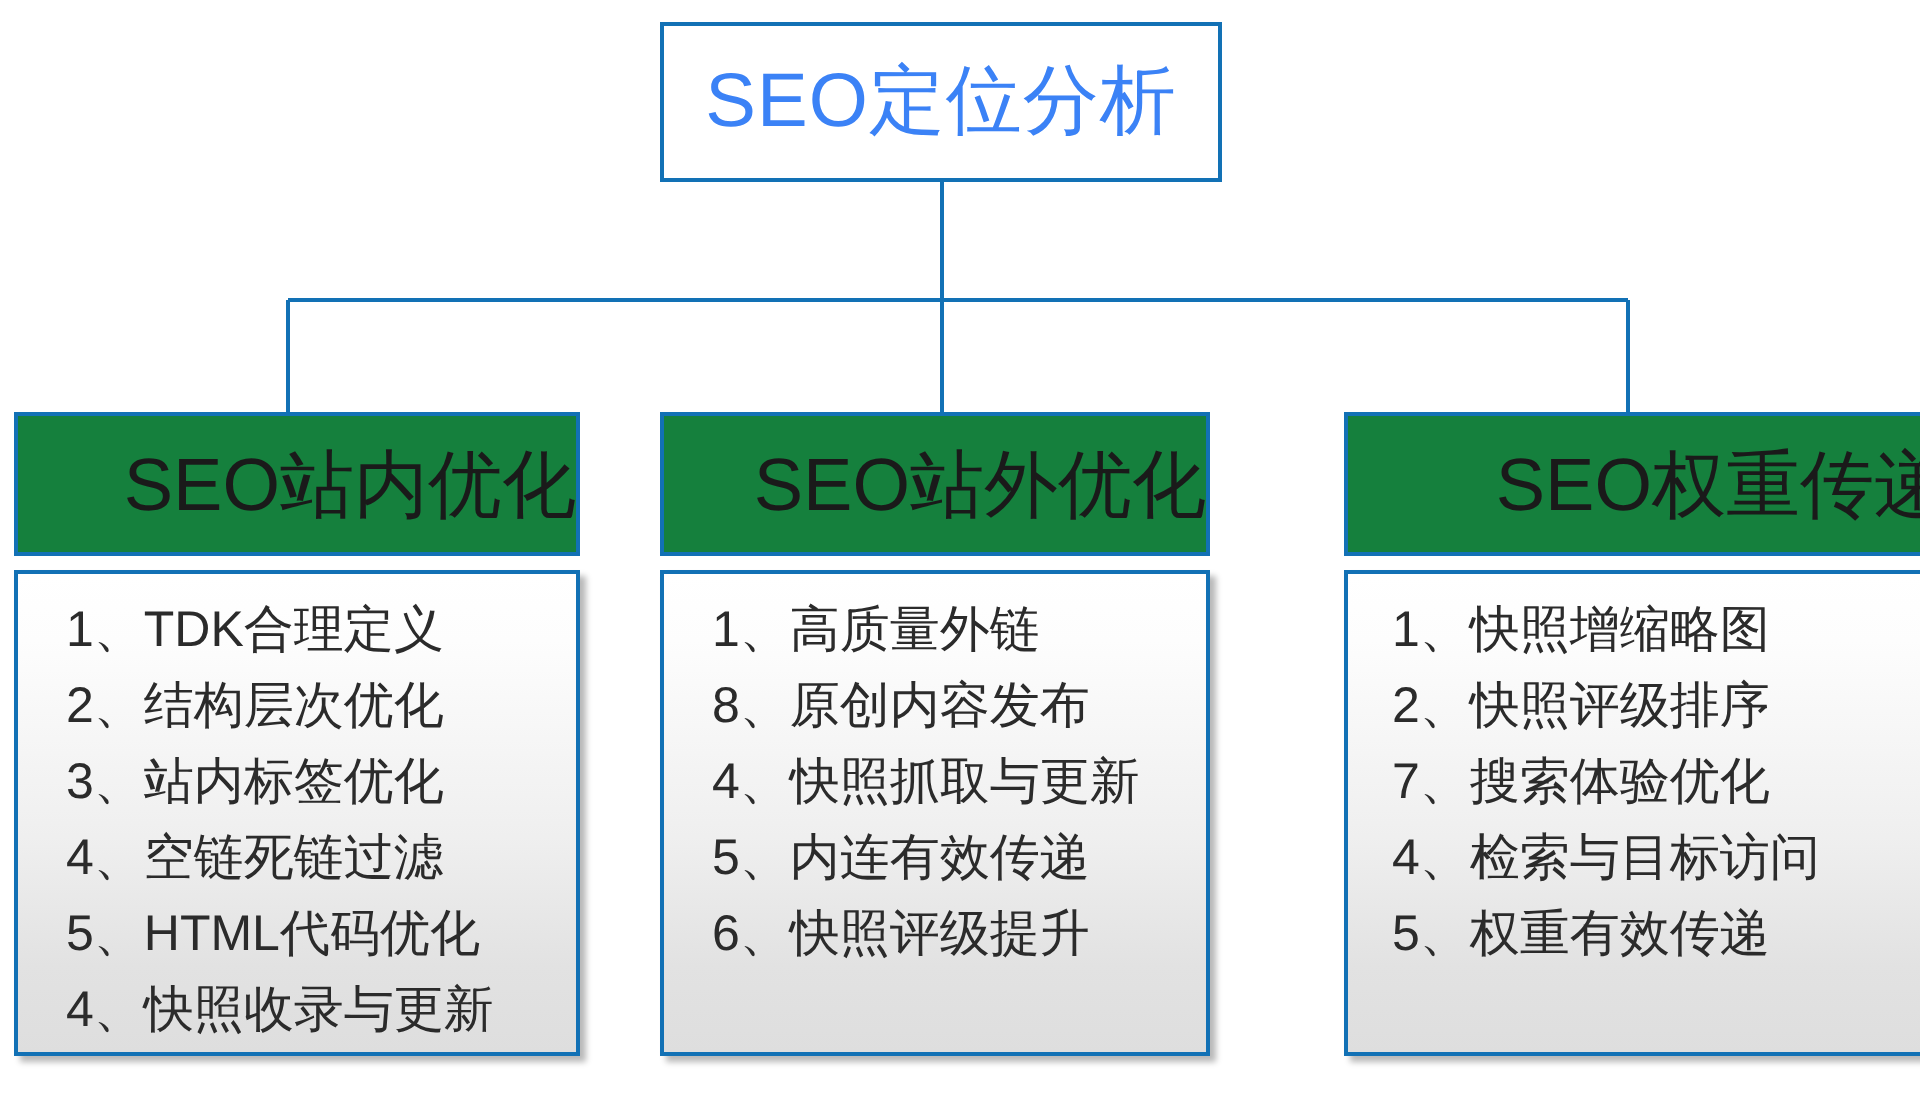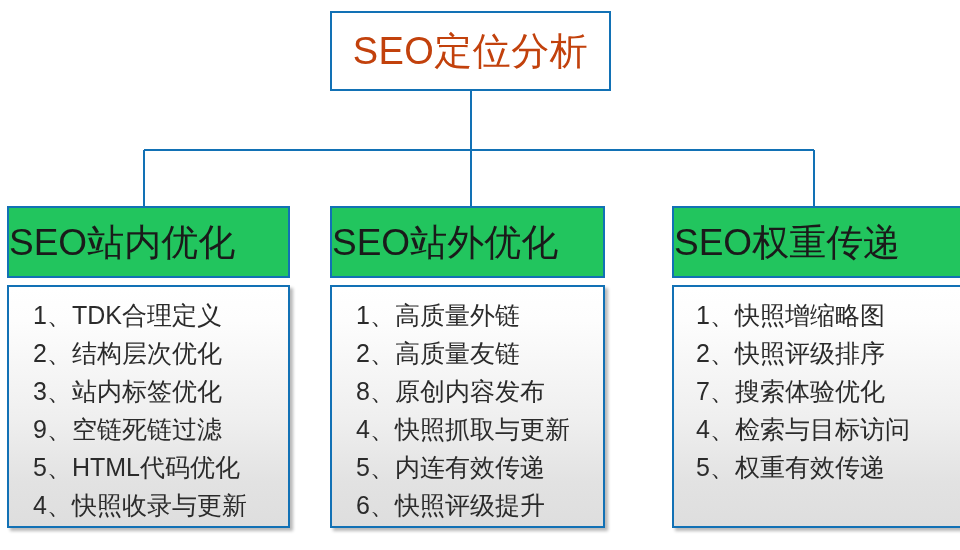--- a/index.html
+++ b/index.html
@@ -38,43 +38,43 @@
     height: 80px;
     box-sizing: border-box;
     border: 2px solid #1271b5;
     background: #ffffff;
     display: flex;
     align-items: center;
     justify-content: center;
   }
   .root-label {
     font-size: 38px;
-    color: #c2410c;
+    color: #3b82f6;
     letter-spacing: 0.5px;
     line-height: 1;
     white-space: nowrap;
   }
 
   
   .column {
     position: absolute;
     top: 206px;
   }
   .col-0 { left: 7px;   width: 283px; }
   .col-1 { left: 330px; width: 275px; }
   .col-2 { left: 672px; width: 304px; }
 
   .header-box {
     box-sizing: border-box;
     height: 72px;
     border: 2px solid #1271b5;
-    background: #22c55e;
+    background: #15803d;
     display: flex;
     align-items: center;
-    justify-content: flex-start;
+    justify-content: flex-end;
   }
   .header-label {
     font-size: 37px;
     color: #1a1a1a;
     line-height: 1;
     white-space: nowrap;
   }
 
   .list-box {
     box-sizing: border-box;
@@ -118,33 +118,32 @@
   </div>
 
   <div class="column col-0">
     <div class="header-box">
       <span class="header-label">SEO站内优化</span>
     </div>
     <div class="list-box">
       <div class="list-item">1、TDK合理定义</div>
       <div class="list-item">2、结构层次优化</div>
       <div class="list-item">3、站内标签优化</div>
-      <div class="list-item">9、空链死链过滤</div>
+      <div class="list-item">4、空链死链过滤</div>
       <div class="list-item">5、HTML代码优化</div>
       <div class="list-item">4、快照收录与更新</div>
     </div>
   </div>
 
   <div class="column col-1">
     <div class="header-box">
       <span class="header-label">SEO站外优化</span>
     </div>
     <div class="list-box">
       <div class="list-item">1、高质量外链</div>
-      <div class="list-item">2、高质量友链</div>
       <div class="list-item">8、原创内容发布</div>
       <div class="list-item">4、快照抓取与更新</div>
       <div class="list-item">5、内连有效传递</div>
       <div class="list-item">6、快照评级提升</div>
     </div>
   </div>
 
   <div class="column col-2">
     <div class="header-box">
       <span class="header-label">SEO权重传递</span>

